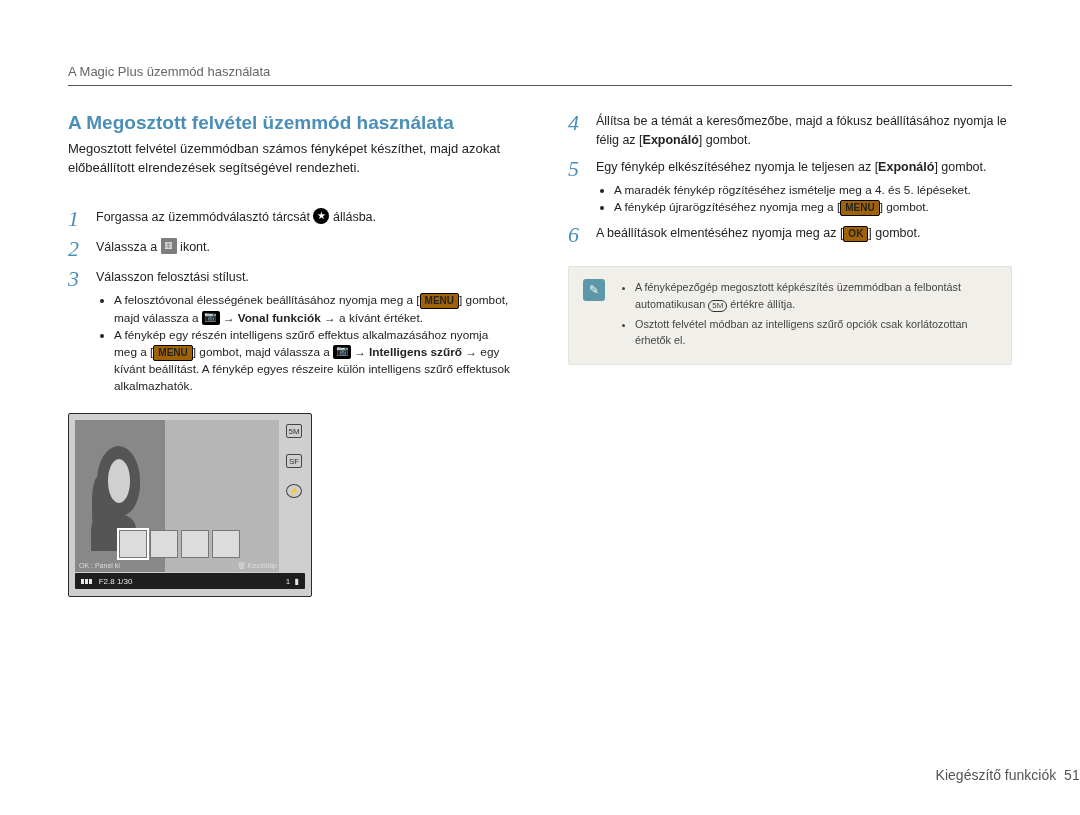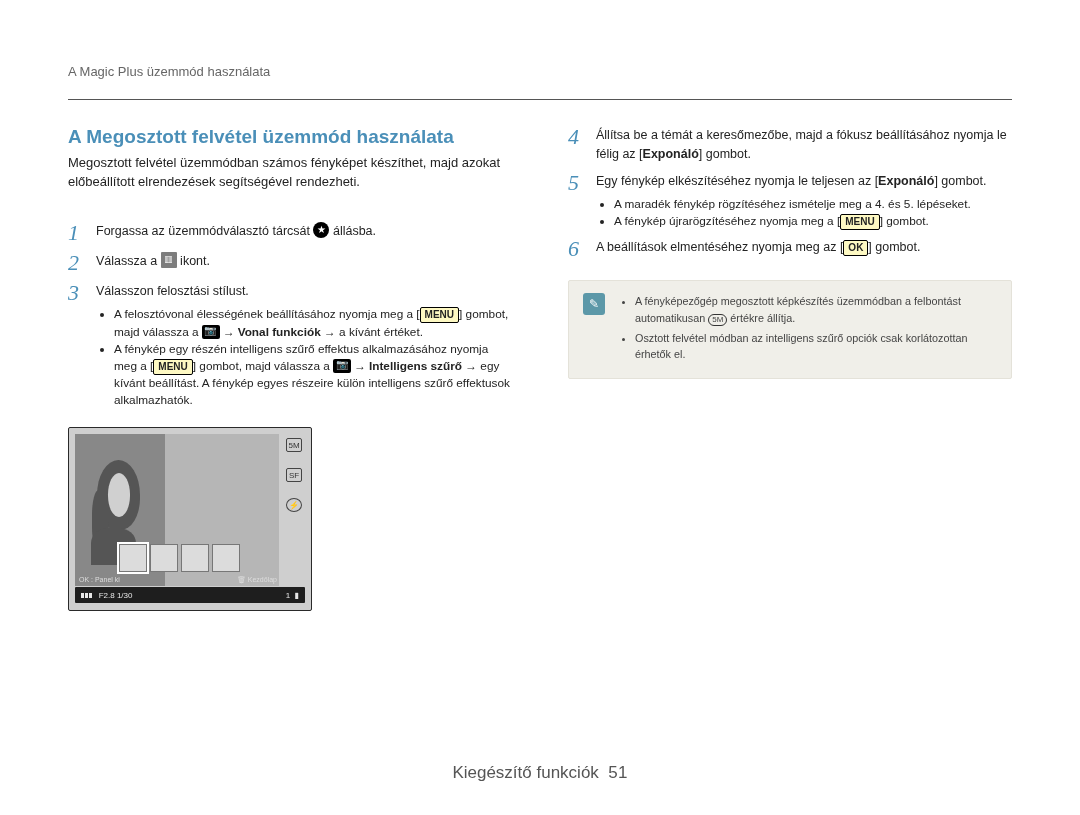--- a/index.html
+++ b/index.html
@@ -1,31 +1,31 @@
 <!DOCTYPE html>
 <html><head>
 <meta charset="utf-8">
 <style>
   :root { --accent:#4a8fb8; --text:#232323; --muted:#6b6b6b; --bg:#ffffff;
           --note-bg:#f0efe9; --note-border:#e4e2d9; --rule:#555; }
   *{box-sizing:border-box}
   body{margin:0;background:#ffffff;font-family:"Helvetica Neue",Arial,sans-serif;color:var(--text);}
   .page{width:1080px;height:815px;position:relative;padding:64px 68px 34px 68px;}
-  .running-head{font-size:13px;color:#666;margin-bottom:20px}
+  .running-head{font-size:13px;color:#666;margin-bottom:6px}
   .header-rule{height:1px;background:var(--rule);margin-bottom:26px}
   .columns{display:flex;gap:56px}
   .col{flex:1;min-width:0}
   .title{color:var(--accent);font-size:19px;font-weight:700;margin:0 0 6px 0}
   .intro{font-size:13px;line-height:1.45;margin:0 0 30px 0}
   .olist{list-style:none;padding:0;margin:0}
   .olist>li{display:flex;gap:10px;margin-bottom:8px;-webkit-font-smoothing:auto}
   .num{color:var(--accent);font-size:22px;font-style:italic;font-family:Georgia, "Times New Roman", serif;line-height:1;min-width:18px}
   .step-body{font-size:12.5px;line-height:1.5;flex:1}
   .sub-ul{list-style:disc;padding-left:18px;margin:6px 0 0 0;font-size:11.8px;line-height:1.45}
-  .btn{display:inline-block;border:1px solid #000;border-radius:2px;padding:0 4px;line-height:14px;font-size:10px;font-weight:700;font-family:Arial,sans-serif;vertical-align:baseline;background:#fef9c3}
+  .btn{display:inline-block;border:1px solid #000;border-radius:2px;padding:0 4px;line-height:14px;font-size:10px;font-weight:700;font-family:Arial,sans-serif;vertical-align:baseline;background:#a16207}
   .btn-inv{display:inline-flex;align-items:center;justify-content:center;width:18px;height:14px;border-radius:2px;background:#000;color:#fff;font-size:10px;vertical-align:text-bottom}
   .star-dot{display:inline-flex;align-items:center;justify-content:center;width:16px;height:16px;border-radius:50%;background:#000;color:#fff;font-size:10px;vertical-align:text-bottom}
   .icon-square{display:inline-flex;align-items:center;justify-content:center;width:16px;height:16px;background:#7d7d7d;color:#fff;font-size:9px;border-radius:1px;vertical-align:text-bottom}
   .arrow{display:inline-block;padding:0 3px}
   b{font-weight:700}
   .illustration{margin-top:18px;width:244px;height:184px;border:1px solid #2a2a2a;background:#cfcfcf;position:relative;border-radius:2px}
   .illu-main{position:absolute;left:6px;top:6px;right:32px;bottom:24px;background:#a8a8a8;display:flex}
   .illu-left{width:44%;height:100%;background:#888;position:relative;overflow:hidden}
   .illu-right{flex:1;background:#b6b6b6}
   .face{position:absolute;left:10%;top:14%;width:66%;height:72%;}
@@ -39,21 +39,21 @@
   .side{position:absolute;right:6px;top:10px;bottom:28px;width:22px;display:flex;flex-direction:column;gap:16px;align-items:center;justify-content:flex-start}
   .side-ic{width:16px;height:14px;border:1px solid #444;border-radius:2px;display:flex;align-items:center;justify-content:center;font-size:8px;color:#333}
   .hint{position:absolute;left:10px;right:34px;bottom:26px;display:flex;justify-content:space-between;font-size:7px;color:#ddd}
   .status{position:absolute;left:6px;right:6px;bottom:7px;height:16px;background:#1e1e1e;color:#e6e6e6;font-size:8px;display:flex;align-items:center;justify-content:space-between;padding:0 6px;border-radius:1px}
   .battery{display:inline-flex;gap:1px}
   .battery span{width:3px;height:5px;background:#e6e6e6}
   .note{display:flex;gap:14px;background:var(--note-bg);border:1px solid var(--note-border);border-radius:2px;padding:12px 14px;margin-top:20px}
   .note-icon{width:22px;height:22px;border-radius:3px;background:#5c98a8;color:#fff;display:flex;align-items:center;justify-content:center;font-size:12px;flex:0 0 22px}
   .note-ul{list-style:disc;padding-left:16px;margin:0;font-size:10.8px;line-height:1.5;color:#444}
   .note-ul li{margin-bottom:4px}
-  .footer{position:absolute;left:0;right:0;bottom:32px;text-align:center;font-size:17px;color:#555}
+  .footer{position:absolute;left:0;right:0;bottom:32px;text-align:right;font-size:14px;color:#555}
   .pgnum{letter-spacing:.2px}
   .res-badge{display:inline-block;border:1px solid #333;border-radius:6px;padding:0 3px;font-size:8px;line-height:10px;vertical-align:baseline}
 </style>
 </head>
 <body>
 
 <div class="page">
 
   <div class="running-head">A Magic Plus üzemmód használata</div>
   <div class="header-rule"></div>

